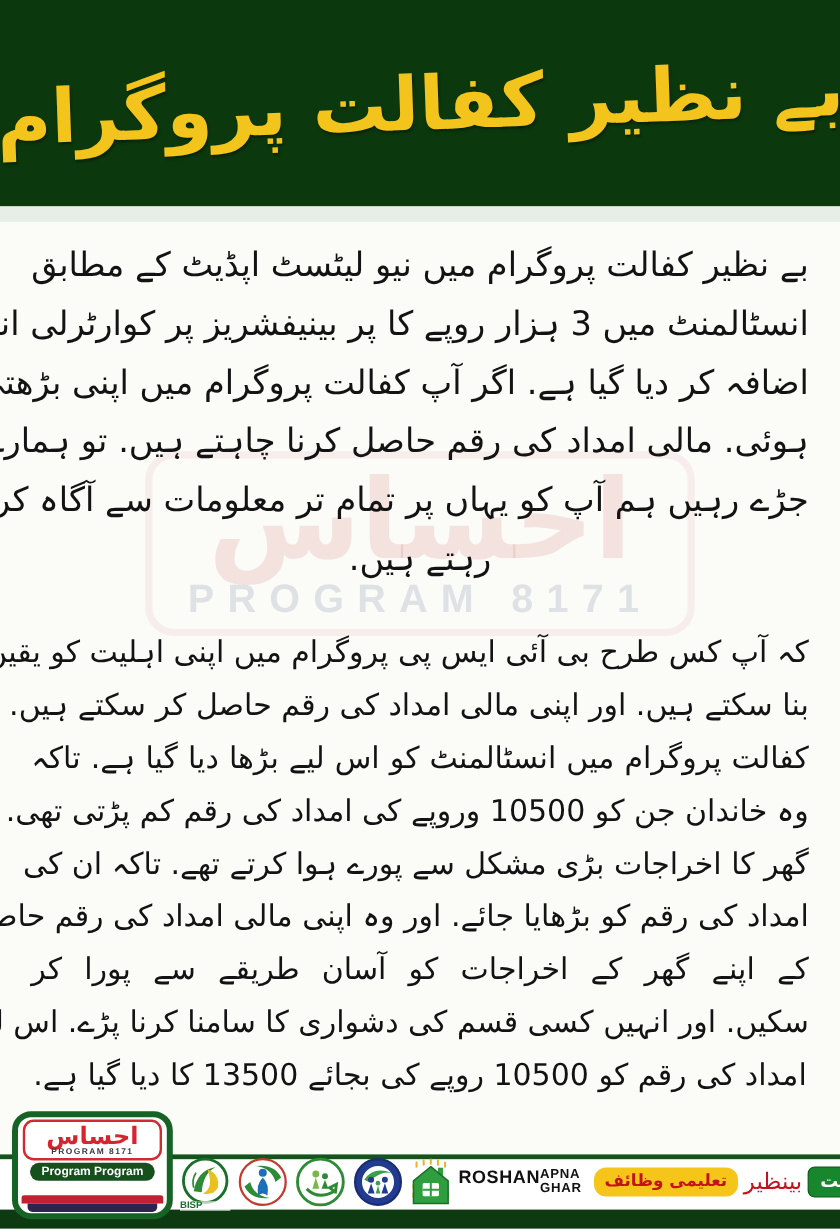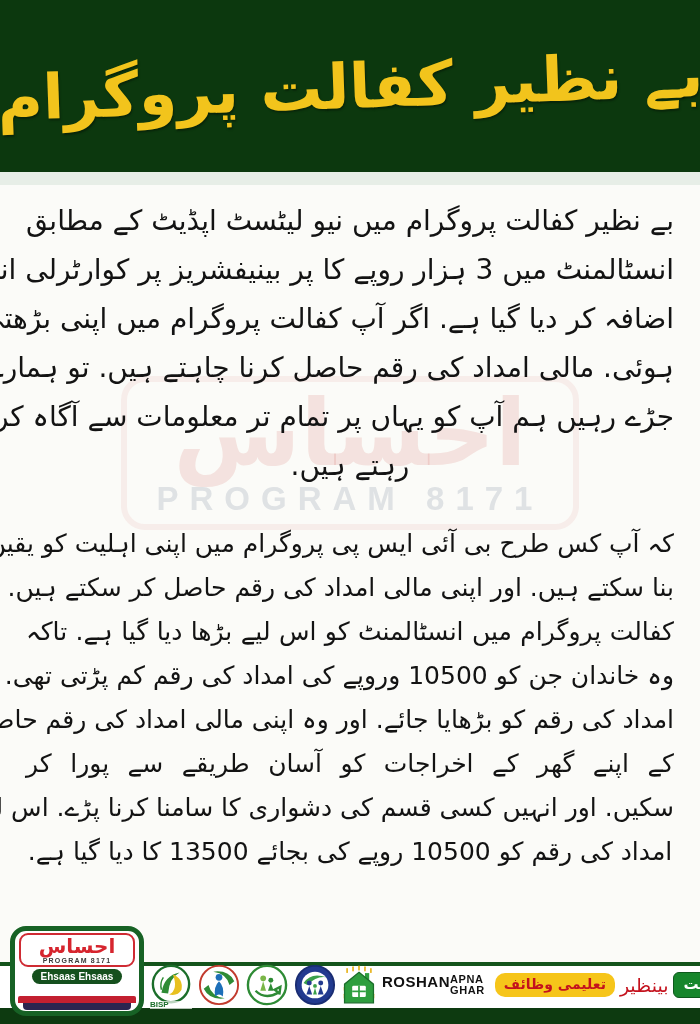--- a/index.html
+++ b/index.html
@@ -111,35 +111,36 @@
     <div class="t-line">ہوئی. مالی امداد کی رقم حاصل کرنا چاہتے ہیں. تو ہمارے ساتھ</div>
     <div class="t-line">جڑے رہیں ہم آپ کو یہاں پر تمام تر معلومات سے آگاہ کرتے</div>
     <div class="t-line center">رہتے ہیں.</div>
   </div>
 
   <div class="para para-2">
     <div class="t-line">کہ آپ کس طرح بی آئی ایس پی پروگرام میں اپنی اہلیت کو یقین</div>
     <div class="t-line">بنا سکتے ہیں. اور اپنی مالی امداد کی رقم حاصل کر سکتے ہیں.</div>
     <div class="t-line">کفالت پروگرام میں انسٹالمنٹ کو اس لیے بڑھا دیا گیا ہے. تاکہ</div>
     <div class="t-line">وہ خاندان جن کو 10500 وروپے کی امداد کی رقم کم پڑتی تھی. اور ان کے</div>
+    <div class="t-line">گھر کا اخراجات بڑی مشکل سے پورے ہوا کرتے تھے. تاکہ ان کی</div>
     <div class="t-line">امداد کی رقم کو بڑھایا جائے. اور وہ اپنی مالی امداد کی رقم حاصل کر</div>
     <div class="t-line">کے اپنے گھر کے اخراجات کو آسان طریقے سے پورا کر</div>
     <div class="t-line">سکیں. اور انہیں کسی قسم کی دشواری کا سامنا کرنا پڑے. اس لیے مالی</div>
     <div class="t-line center">امداد کی رقم کو 10500 روپے کی بجائے 13500 کا دیا گیا ہے.</div>
   </div>
 
   <div class="footer-strip"></div>
   <div class="bottom-bar"></div>
 
   <div class="ehsaas-card">
     <div class="ehsaas-inner">
       <div class="ehsaas-ar">احساس</div>
       <div class="ehsaas-prog">PROGRAM 8171</div>
     </div>
-    <div class="ehsaas-pill">Ehsaas Ehsaas</div>
+    <div class="ehsaas-pill">Program Program</div>
     <div class="ehsaas-ribbon">
       <div class="ribbon-red"></div>
       <div class="ribbon-navy"></div>
     </div>
   </div>
 
   <div class="logos">
 
     <div class="logo-wrap">
       <svg width="42" height="42" viewBox="0 0 44 44">

